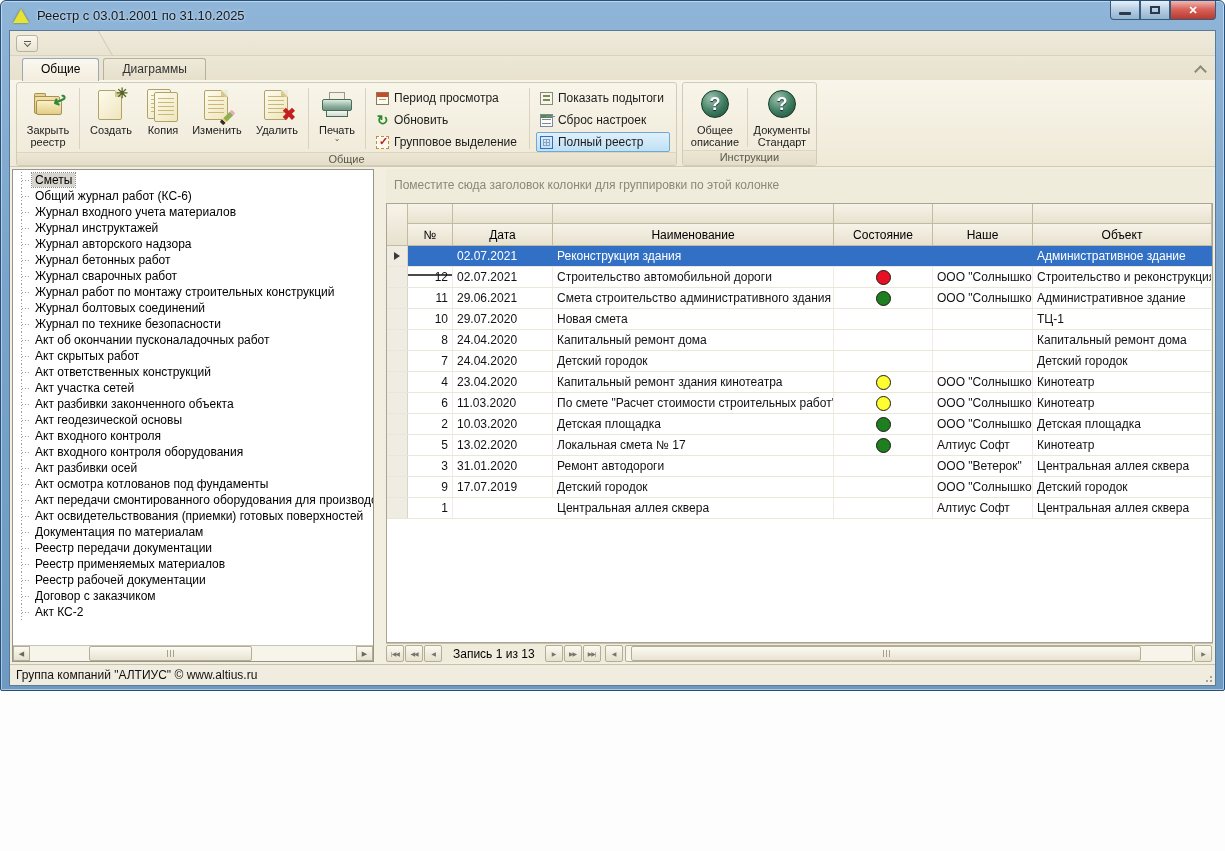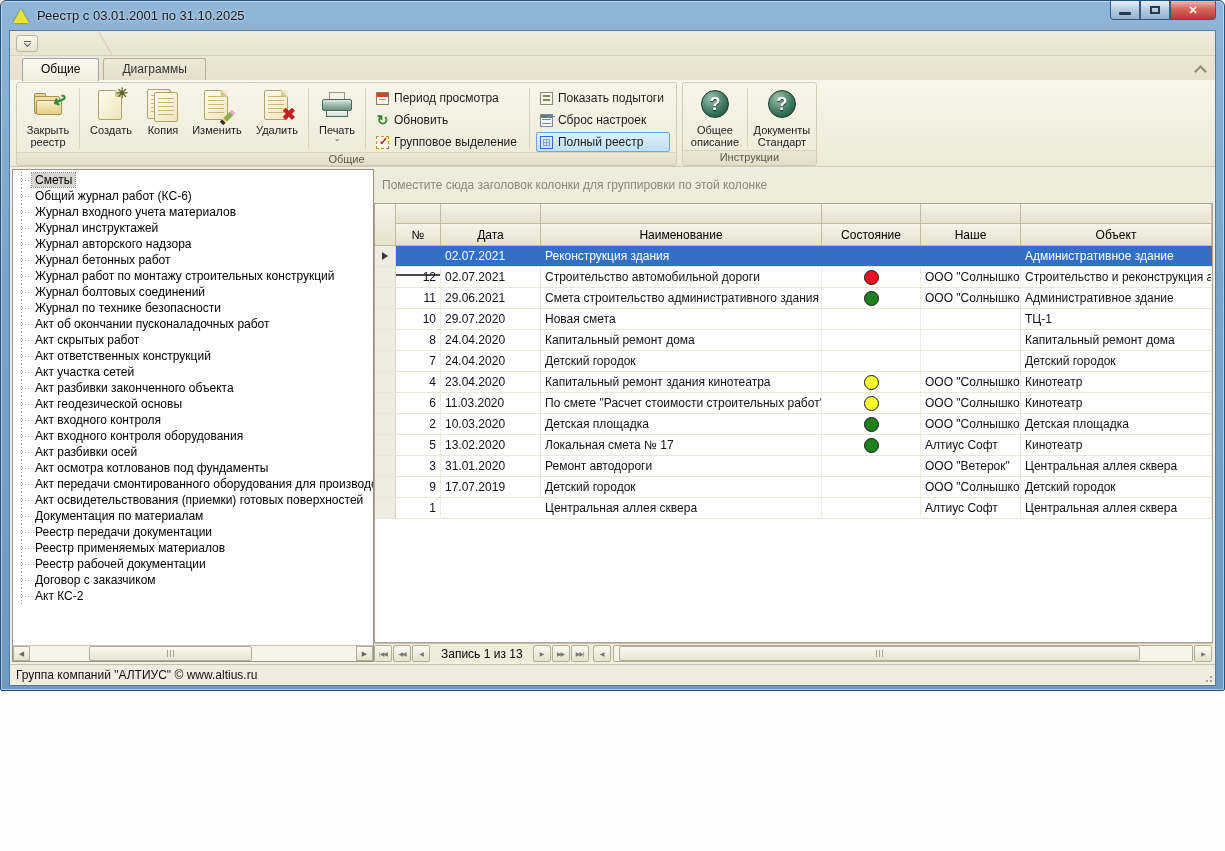--- a/index.html
+++ b/index.html
@@ -106,21 +106,21 @@
   .resetgrid::after { content:""; position:absolute; left:1px; right:1px; top:4px; height:1px; background:#7a8aa0;
     box-shadow:0 4px 0 #7a8aa0, 4px -3px 0 #7a8aa0; }
   .resetgrid::before { content:""; position:absolute; left:0; right:0; top:0; height:3px; background:#5a8a4a; }
   .fullreg { position:absolute; inset:0; }
   .fullreg .frame { position:absolute; inset:1px; border:1px solid #3a6ac0; }
   .fullreg .grid { position:absolute; inset:4px; background:
     repeating-linear-gradient(to bottom,#8aa0c0 0 1px,transparent 1px 3px),
     repeating-linear-gradient(to right,#8aa0c0 0 1px,transparent 1px 3px); }
 
   
-  .main { flex:1; display:flex; overflow:hidden; background:#f2eee0; padding:2px 2px 2px 2px; gap:0; }
+  .main { flex:1; display:flex; overflow:hidden; background:#f2eee0; padding:2px 2px 2px 2px; gap:12px; }
 
   .tree-panel { width:362px; background:#fff; border:1px solid #98948a; display:flex; flex-direction:column; overflow:hidden; }
   .tree { flex:1; padding:2px 0 0 6px; overflow:hidden; }
   .tree-item { height:16px; display:flex; align-items:center; white-space:nowrap; }
   .tree-conn { width:13px; height:16px; flex:0 0 13px;
     background-image:repeating-linear-gradient(to bottom,#9a9a9a 0 1px,transparent 1px 3px),
                      repeating-linear-gradient(to right,#9a9a9a 0 1px,transparent 1px 3px);
     background-size:1px 100%, 9px 1px; background-position:2px 0, 3px 8px; background-repeat:no-repeat; }
   .tree-label { padding:0 3px; font-size:12px; color:#000; }
   .tree-label.selected { background:#d8d5ce; outline:1px dotted #8a8a8a; }
@@ -365,20 +365,24 @@
             <div class="tree-item">
               <span class="tree-conn"></span>
               <span class="tree-label">Журнал авторского надзора</span>
             </div>
             <div class="tree-item">
               <span class="tree-conn"></span>
               <span class="tree-label">Журнал бетонных работ</span>
             </div>
             <div class="tree-item">
               <span class="tree-conn"></span>
+              <span class="tree-label">Журнал сварочных работ</span>
+            </div>
+            <div class="tree-item">
+              <span class="tree-conn"></span>
               <span class="tree-label">Журнал работ по монтажу строительных конструкций</span>
             </div>
             <div class="tree-item">
               <span class="tree-conn"></span>
               <span class="tree-label">Журнал болтовых соединений</span>
             </div>
             <div class="tree-item">
               <span class="tree-conn"></span>
               <span class="tree-label">Журнал по технике безопасности</span>
             </div>

